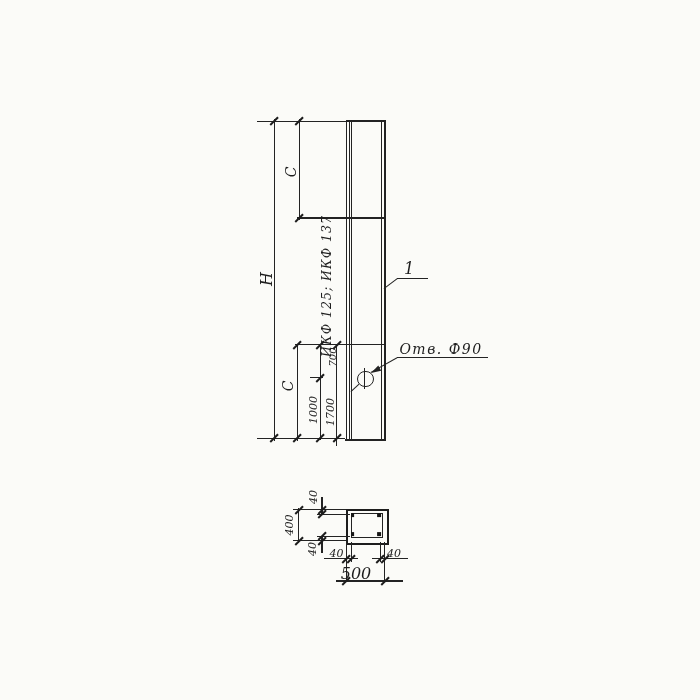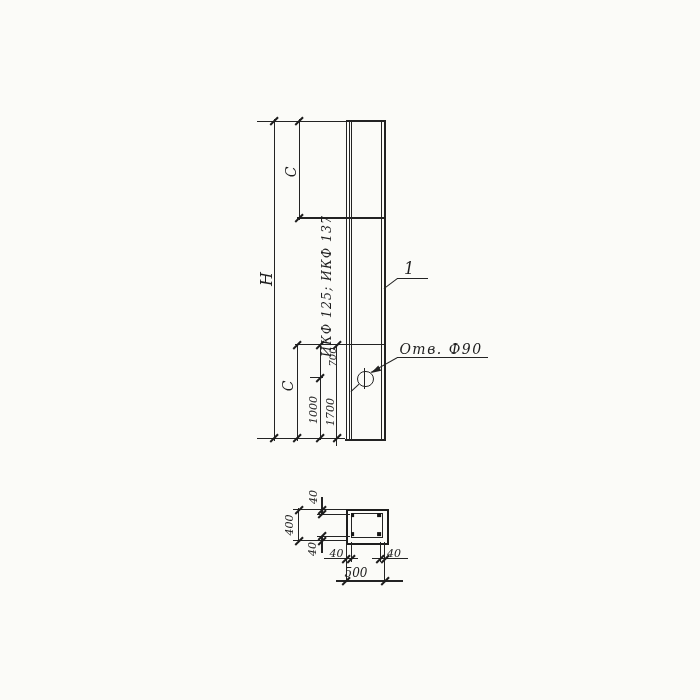--- a/index.html
+++ b/index.html
@@ -14,21 +14,21 @@
   .dg{position:absolute;height:1.3px;background:#232323;transform-origin:0 50%;}
   .tk{position:absolute;width:11px;height:1.6px;background:#1d1d1d;transform:translate(-50%,-50%) rotate(-45deg);}
   .rl{position:absolute;transform:translate(-50%,-50%) rotate(-90deg);white-space:nowrap;
       color:#1d1d1d;font-style:italic;}
   .hl{position:absolute;transform:translate(-50%,-50%);white-space:nowrap;
       color:#1d1d1d;font-style:italic;}
   .cr{position:absolute;border:1.4px solid #232323;border-radius:50%;background:transparent;}
   .rc{position:absolute;background:transparent;}
   .dt{position:absolute;width:3.8px;height:3.8px;background:#161616;transform:translate(-50%,-50%);}
   .ah{position:absolute;width:0;height:0;border-top:3px solid transparent;border-bottom:3px solid transparent;border-right:10px solid #232323;}
-  .fz10{font-size:10px;} .fz11{font-size:11px;} .fz12{font-size:12px;}
+  .fz10{font-size:10px;} .fz11{font-size:11px;} .fz12{font-size:16px;}
   .fz14{font-size:14px;} .fz16{font-size:16px;}
 </style>
 </head>
 <body>
 
 <div class="canvas">
 
   <div>
 
     <div class="ln" style="left:345.5px;top:120.3px;width:40.5px;height:2px;"></div>

